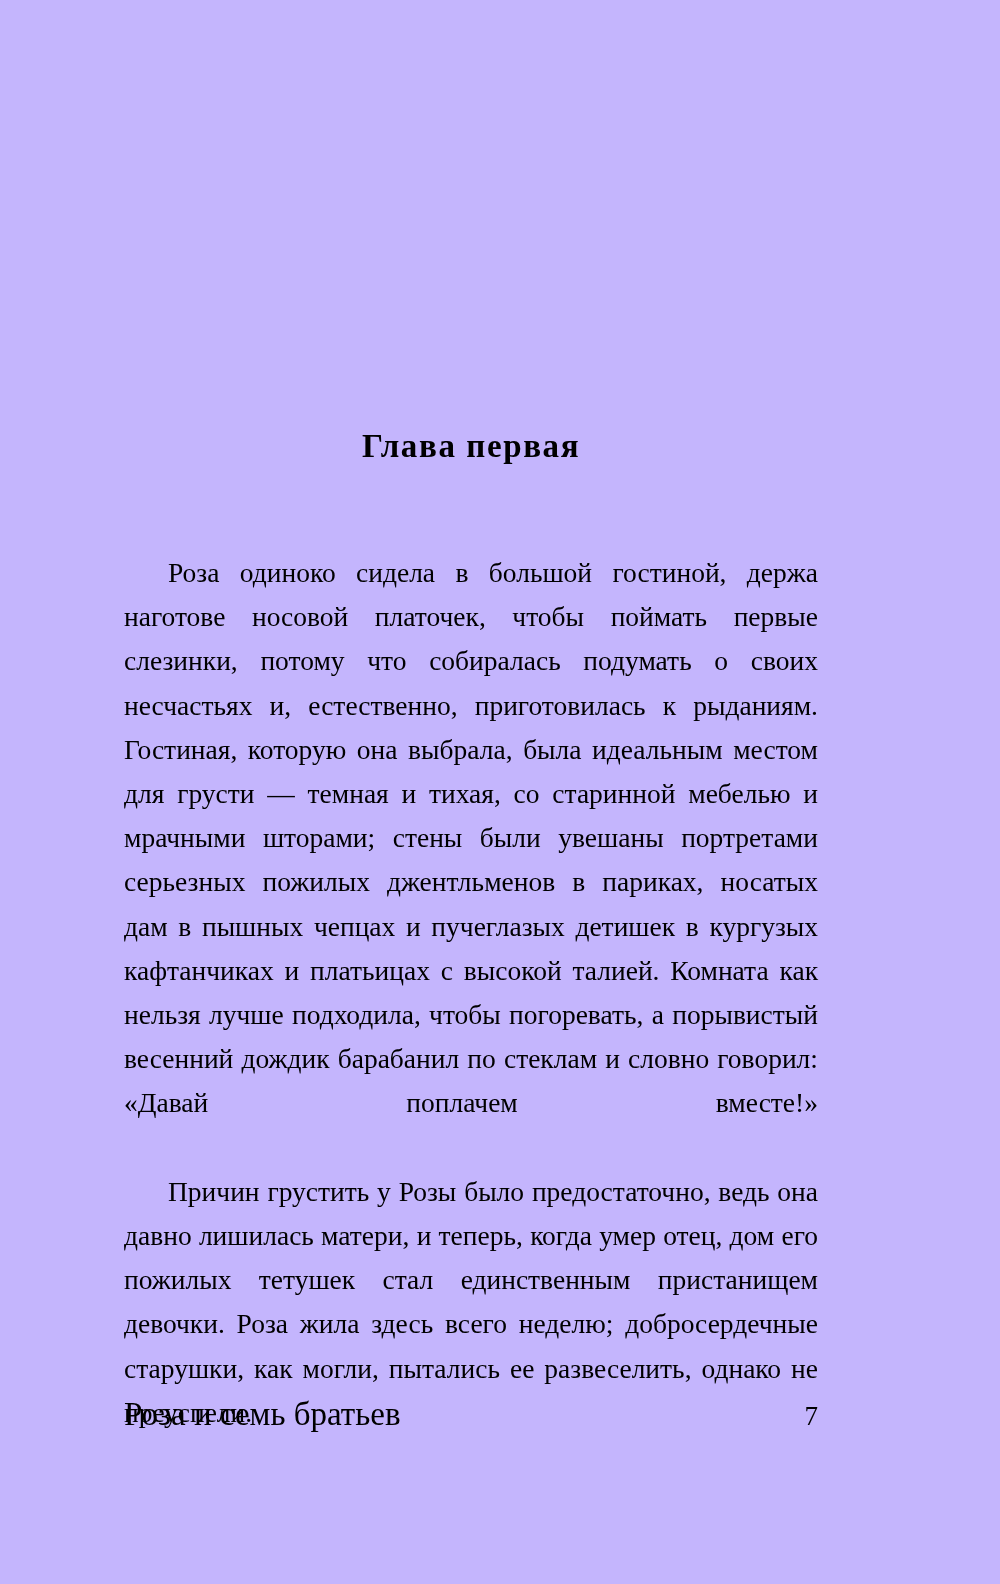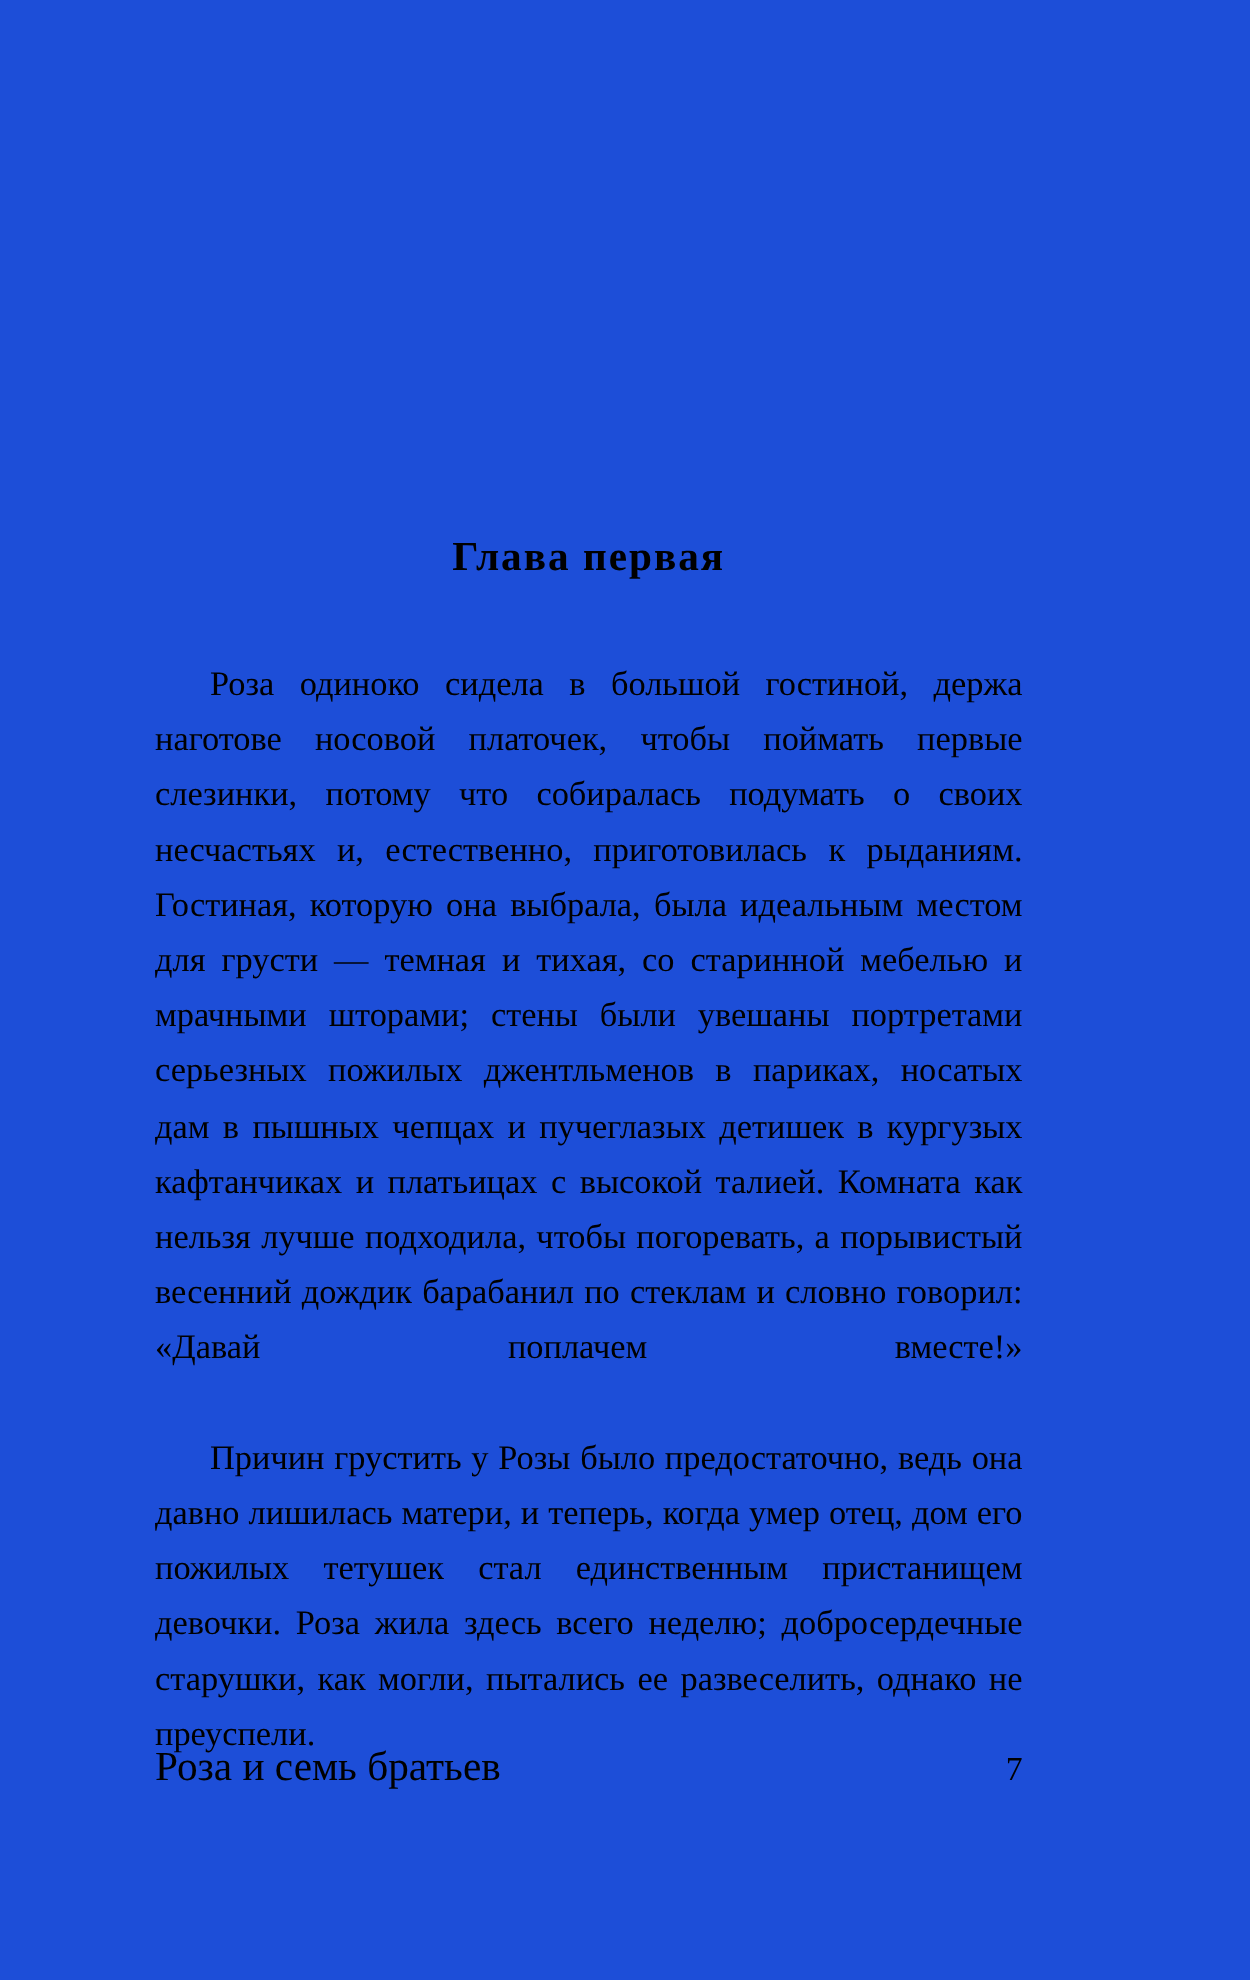--- a/index.html
+++ b/index.html
@@ -14,21 +14,21 @@
     overflow: hidden;
     font-family: "Liberation Serif", "DejaVu Serif", serif;
     color: #000000;
     -webkit-font-smoothing: antialiased;
   }
 
   
   .page {
     position: absolute;
     inset: 0;
-    background: #1d4ed8;
+    background: #c4b5fd;
   }
 
   
   .text-block {
     position: absolute;
     left: 124px;
     top: 0;
     width: 694px;
   }
 
@@ -58,21 +58,21 @@
     letter-spacing: 2.2px;
     color: #000;
     margin: 14px 0 0 0;
     white-space: nowrap;
   }
 
   
   .body-copy {
     position: absolute;
     left: 0;
-    top: 525px;
+    top: 551px;
     width: 694px;
   }
   .body-copy p {
     margin: 0;
     font-size: 27.5px;
     line-height: 44.2px;
     text-align: justify;
     text-justify: inter-word;
     text-indent: 44px;
     color: #000;

